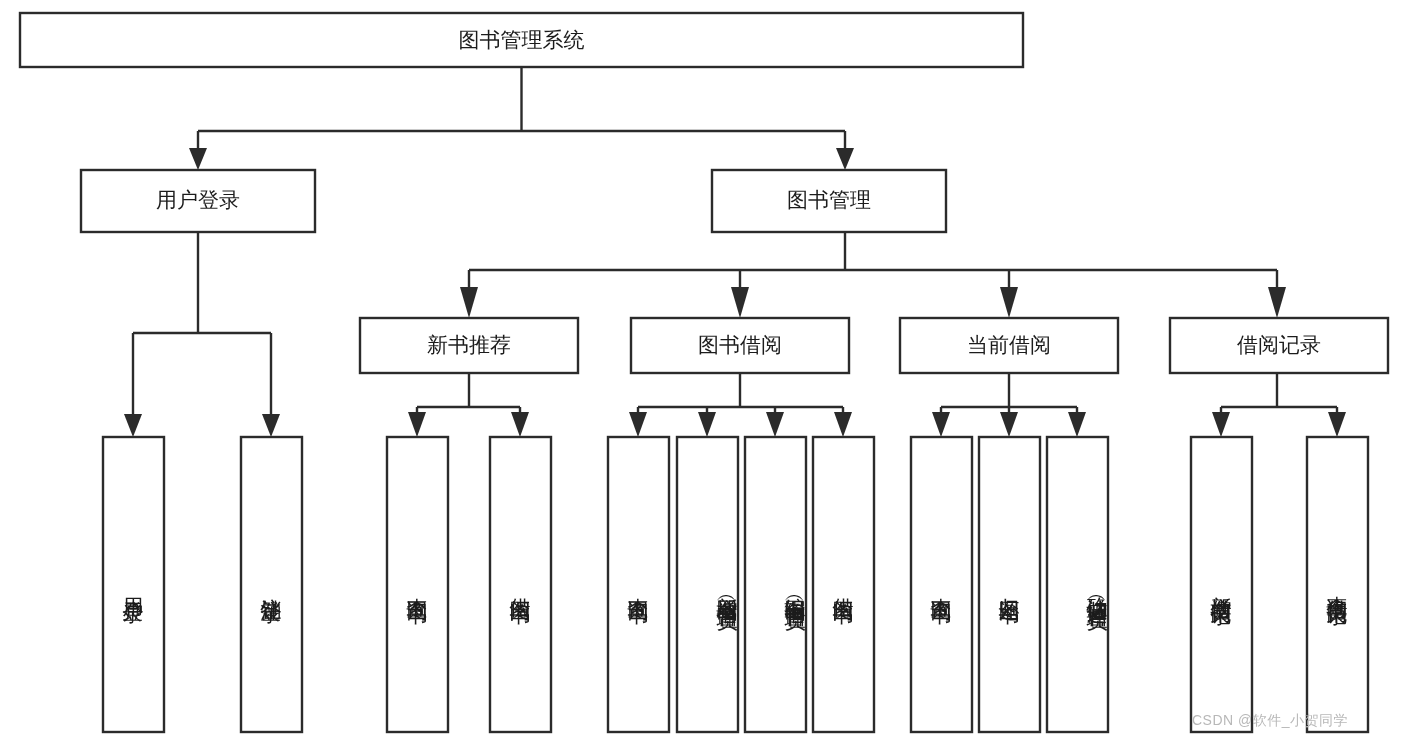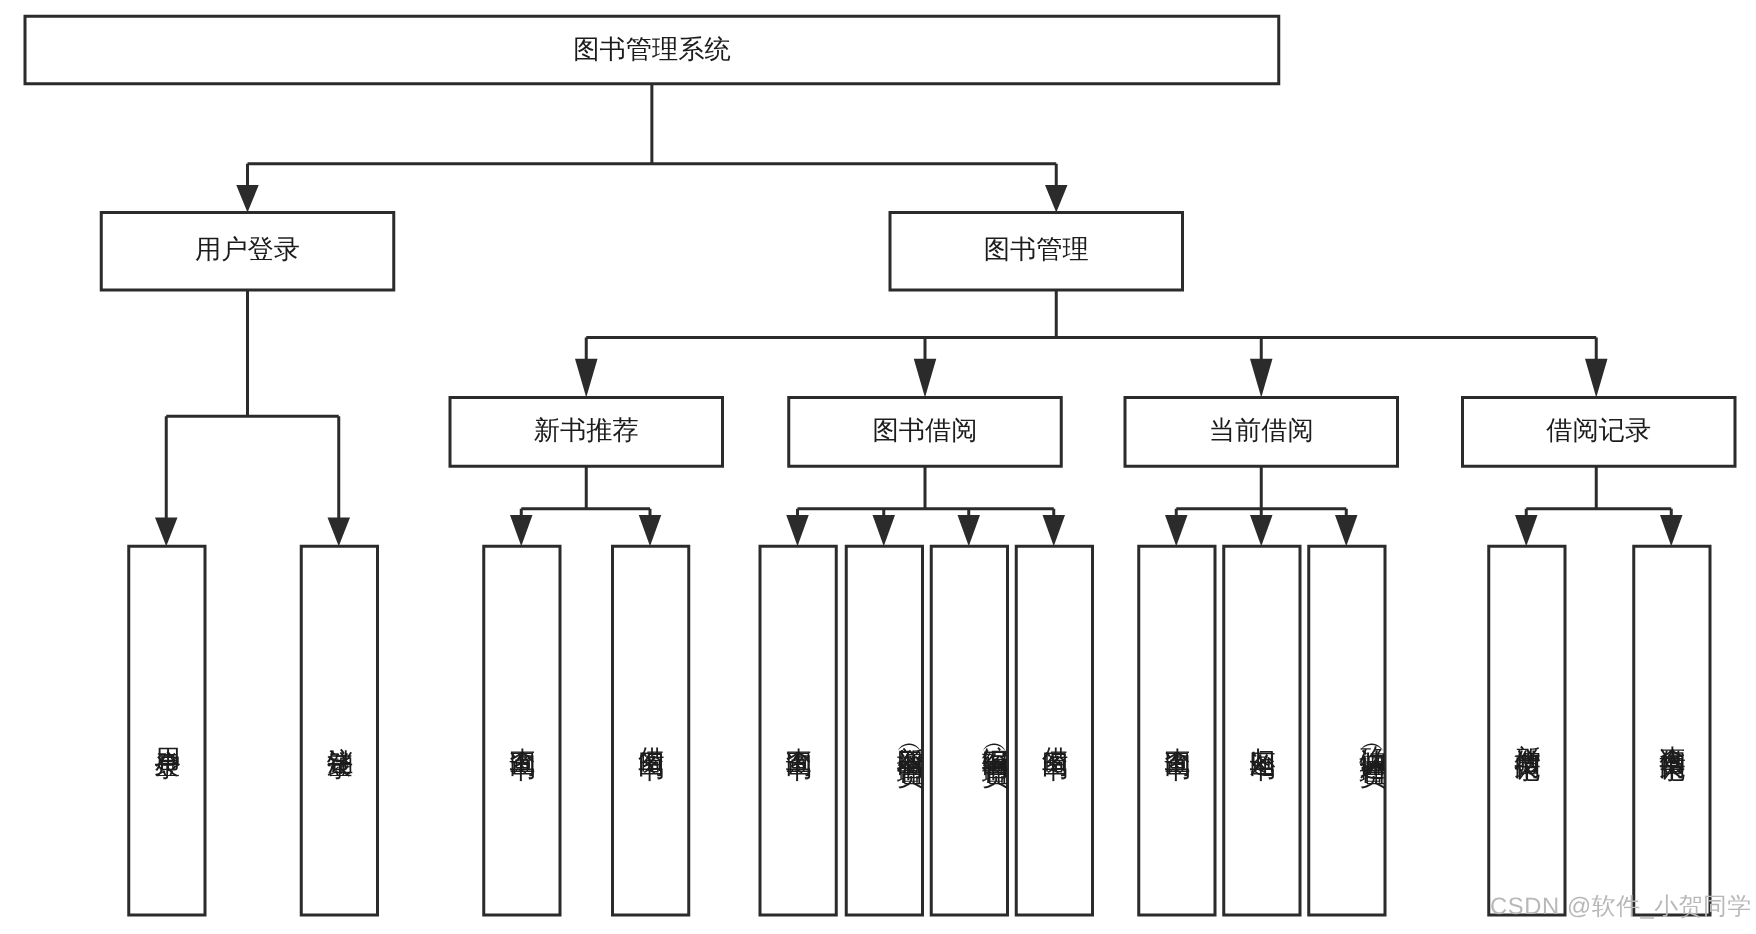--- a/index.html
+++ b/index.html
@@ -63,21 +63,21 @@
     align-items: center;
     justify-content: center;
     pointer-events: none;
     text-align: center;
   }
   .watermark {
     position: absolute;
     left: 1192px;
     top: 712px;
     font-family: "Liberation Sans", "DejaVu Sans", sans-serif;
-    font-size: 19px;
+    font-size: 14px;
     color: #b8b8b8;
     letter-spacing: 0.5px;
     white-space: nowrap;
   }
 </style>
 </head>
 <body>
 
 <div id="diagram-root">
 

